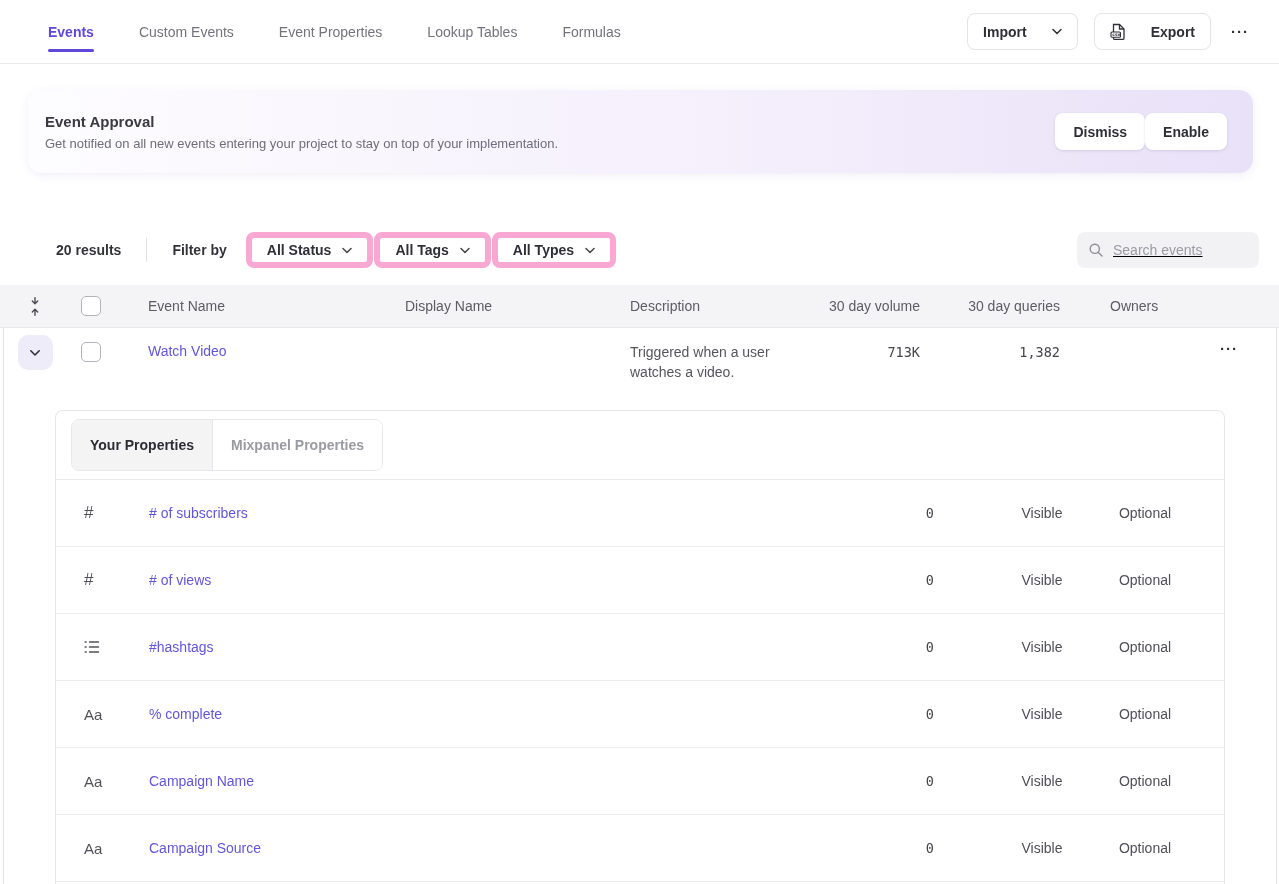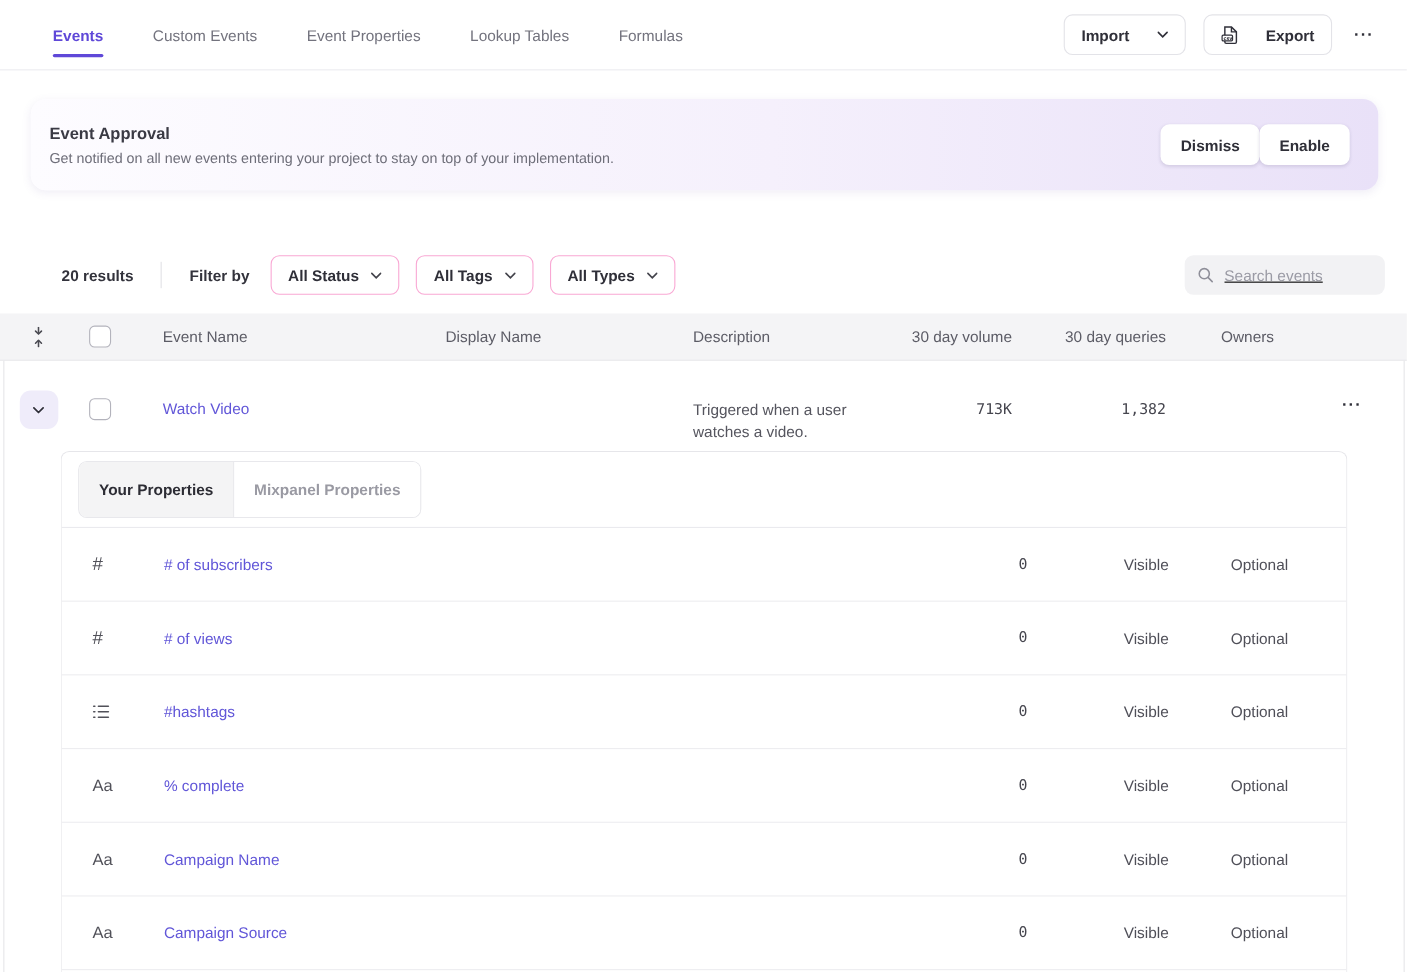--- a/index.html
+++ b/index.html
@@ -36,22 +36,22 @@
     font-size:14px; font-weight:600; color:#2f2f38; cursor:pointer;
     box-shadow:0 1px 3px rgba(40,30,80,0.12); font-family:inherit; }
 
   
   .filter-bar { position:absolute; top:232px; left:56px; right:20px; height:36px;
     display:flex; align-items:center; }
   .results-count { font-size:14px; font-weight:600; color:#33333c; }
   .v-divider { width:1px; height:24px; background:#e1e1e6; margin:0 25px; }
   .filter-by { font-size:14px; font-weight:600; color:#33333c; margin-right:19px; }
   .pill { display:inline-flex; align-items:center; gap:11px; height:36px; padding:0 15px;
-    border:1px solid #f9a8d4; border-radius:8px; background:#fff; font-size:14px;
-    font-weight:600; color:#2f2f38; margin-right:15px; cursor:pointer; font-family:inherit; }
+    border:6px solid #f9a8d4; border-radius:8px; background:#fff; font-size:14px;
+    font-weight:600; color:#2f2f38; margin-right:1px; cursor:pointer; font-family:inherit; }
   .search-box { margin-left:auto; width:182px; height:36px; background:#f2f2f4;
     border-radius:8px; display:flex; align-items:center; padding:0 11px; gap:9px;text-decoration:underline; }
   .search-box input { border:none; background:transparent; outline:none; font-size:14px;
     color:#3f3f46; width:100%; font-family:inherit; }
   .search-box input::placeholder { color:#9b9ba5; }
 
   
   .grid-cols { display:grid;
     grid-template-columns:70px 78px 257px 225px 190px 100px 140px 1fr; }
   .table-header { position:absolute; top:285px; left:0; right:0; height:43px;
@@ -60,21 +60,21 @@
   .th-right { justify-self:end; }
   .th-owners { padding-left:50px; }
   .collapse-btn { justify-self:center; background:none; border:none; cursor:pointer;
     display:flex; align-items:center; }
   .checkbox { width:20px; height:20px; background:#fff; border:1px solid #b3b3bc;
     border-radius:5px; cursor:pointer; margin-left:11px; }
 
   .expanded-outline { position:absolute; left:3px; right:2px; top:328px; bottom:0;
     border-left:1px solid #e5e5e9; border-right:1px solid #e5e5e9; pointer-events:none; }
 
-  .event-row { position:absolute; top:348px; left:0; right:0; height:82px;
+  .event-row { position:absolute; top:328px; left:0; right:0; height:82px;
     align-items:start; }
   .expander { justify-self:center; margin-top:7px; width:35px; height:35px;
     border:none; border-radius:10px; background:#efecfa; cursor:pointer;
     display:flex; align-items:center; justify-content:center; }
   .event-row .checkbox { margin-top:14px; }
   .event-name { margin-top:15px; font-size:14px; color:#6156d8; cursor:pointer; }
   .event-desc { margin-top:14px; font-size:14px; color:#55555e; line-height:20px;
     padding-right:42px; }
   .num { font-family:"DejaVu Sans Mono", monospace; font-size:13.5px; color:#45454e; }
   .event-row .num { margin-top:16px; justify-self:end; }

